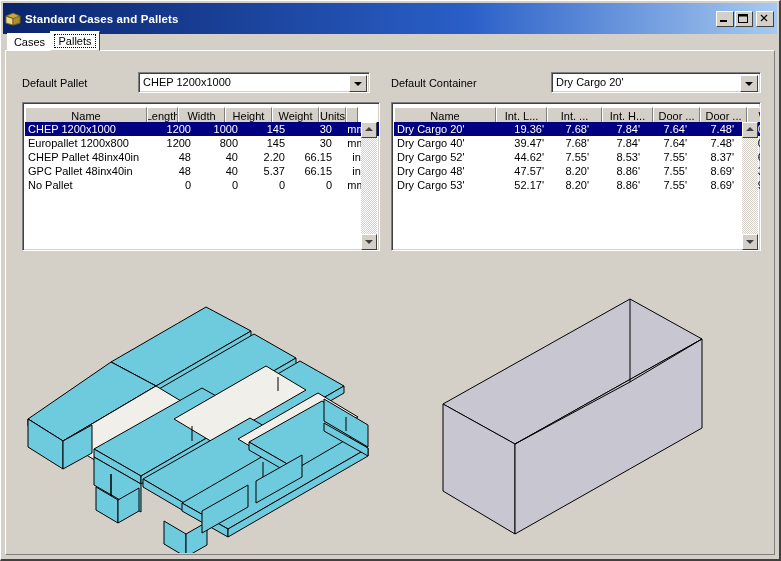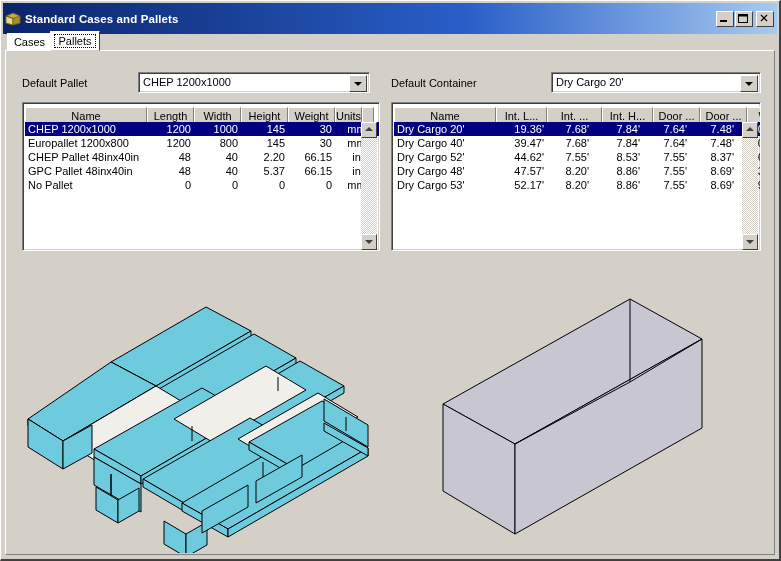--- a/index.html
+++ b/index.html
@@ -220,21 +220,21 @@
 
     <div class="lbl" style="left:385px;top:26px;">Default Container</div>
     <div class="combo" style="left:545px;top:21px;width:210px;">
       <div class="val">Dry Cargo 20'</div>
       <div class="arrowbtn"></div>
     </div>
 
     <div class="listview" style="left:16px;top:51px;width:358px;height:149px;">
       <div class="lv-head" id="pallet-head">
           <div class="hcell" style="width: 122px;">Name</div>
-          <div class="hcell" style="width: 47px;">Length</div>
+          <div class="hcell" style="width: 31px;">Length</div>
           <div class="hcell" style="width: 47px;">Width</div>
           <div class="hcell" style="width: 47px;">Height</div>
           <div class="hcell" style="width: 47px;">Weight</div>
           <div class="hcell" style="width: 27px;">Units</div>
           <div class="hcell" style="width: 12px;"></div>
         </div>
       <div class="lv-rows" id="pallet-rows">
           <div class="lrow sel" style="width: 367px;">
             <div class="lcell name" style="width: 122px;">CHEP 1200x1000</div>
             <div class="lcell num" style="width: 47px;">1200</div>

